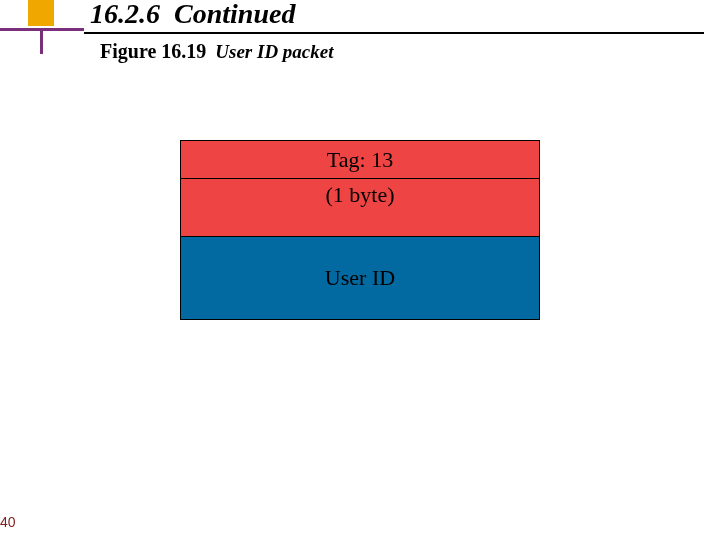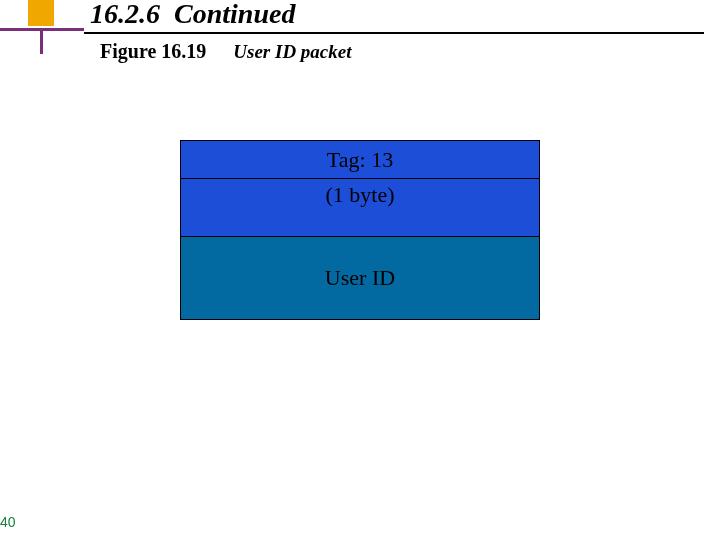--- a/index.html
+++ b/index.html
@@ -60,21 +60,21 @@
     top: 40px;
     font-size: 20px;
     font-weight: bold;
     color: #000;
   }
   .subheading .fig-label {
     font-style: normal;
   }
   .subheading .fig-title {
     font-style: italic;
-    margin-left: 22px;
+    margin-left: 4px;
     font-size: 19px;
   }
   
   .packet {
     position: absolute;
     left: 180px;
     top: 140px;
     width: 360px;
     border: 1.5px solid #000;
     box-sizing: border-box;
@@ -84,21 +84,21 @@
     text-align: center;
     font-size: 22px;
     line-height: 1.25;
     box-sizing: border-box;
     padding: 6px 0;
   }
   .packet .row:last-child {
     border-bottom: none;
   }
   .packet .hdr {
-    background: #1d4ed8;
+    background: #ef4444;
   }
   .packet .tag {
     height: 38px;
     padding: 0;
     line-height: 38px;
   }
   .packet .len {
     height: 58px;
     padding-top: 2px;
   }
@@ -107,21 +107,21 @@
     height: 82px;
     line-height: 82px;
     padding: 0;
   }
   .page-number {
     position: absolute;
     left: 0px;
     bottom: 10px;
     font-family: Arial, sans-serif;
     font-size: 14px;
-    color: #15803d;
+    color: #7f1d1d;
   }
 </style>
 </head>
 <body>
 
 <div class="deco-square"></div>
 <div class="deco-hline"></div>
 <div class="deco-vline"></div>
 
 <div class="heading">

